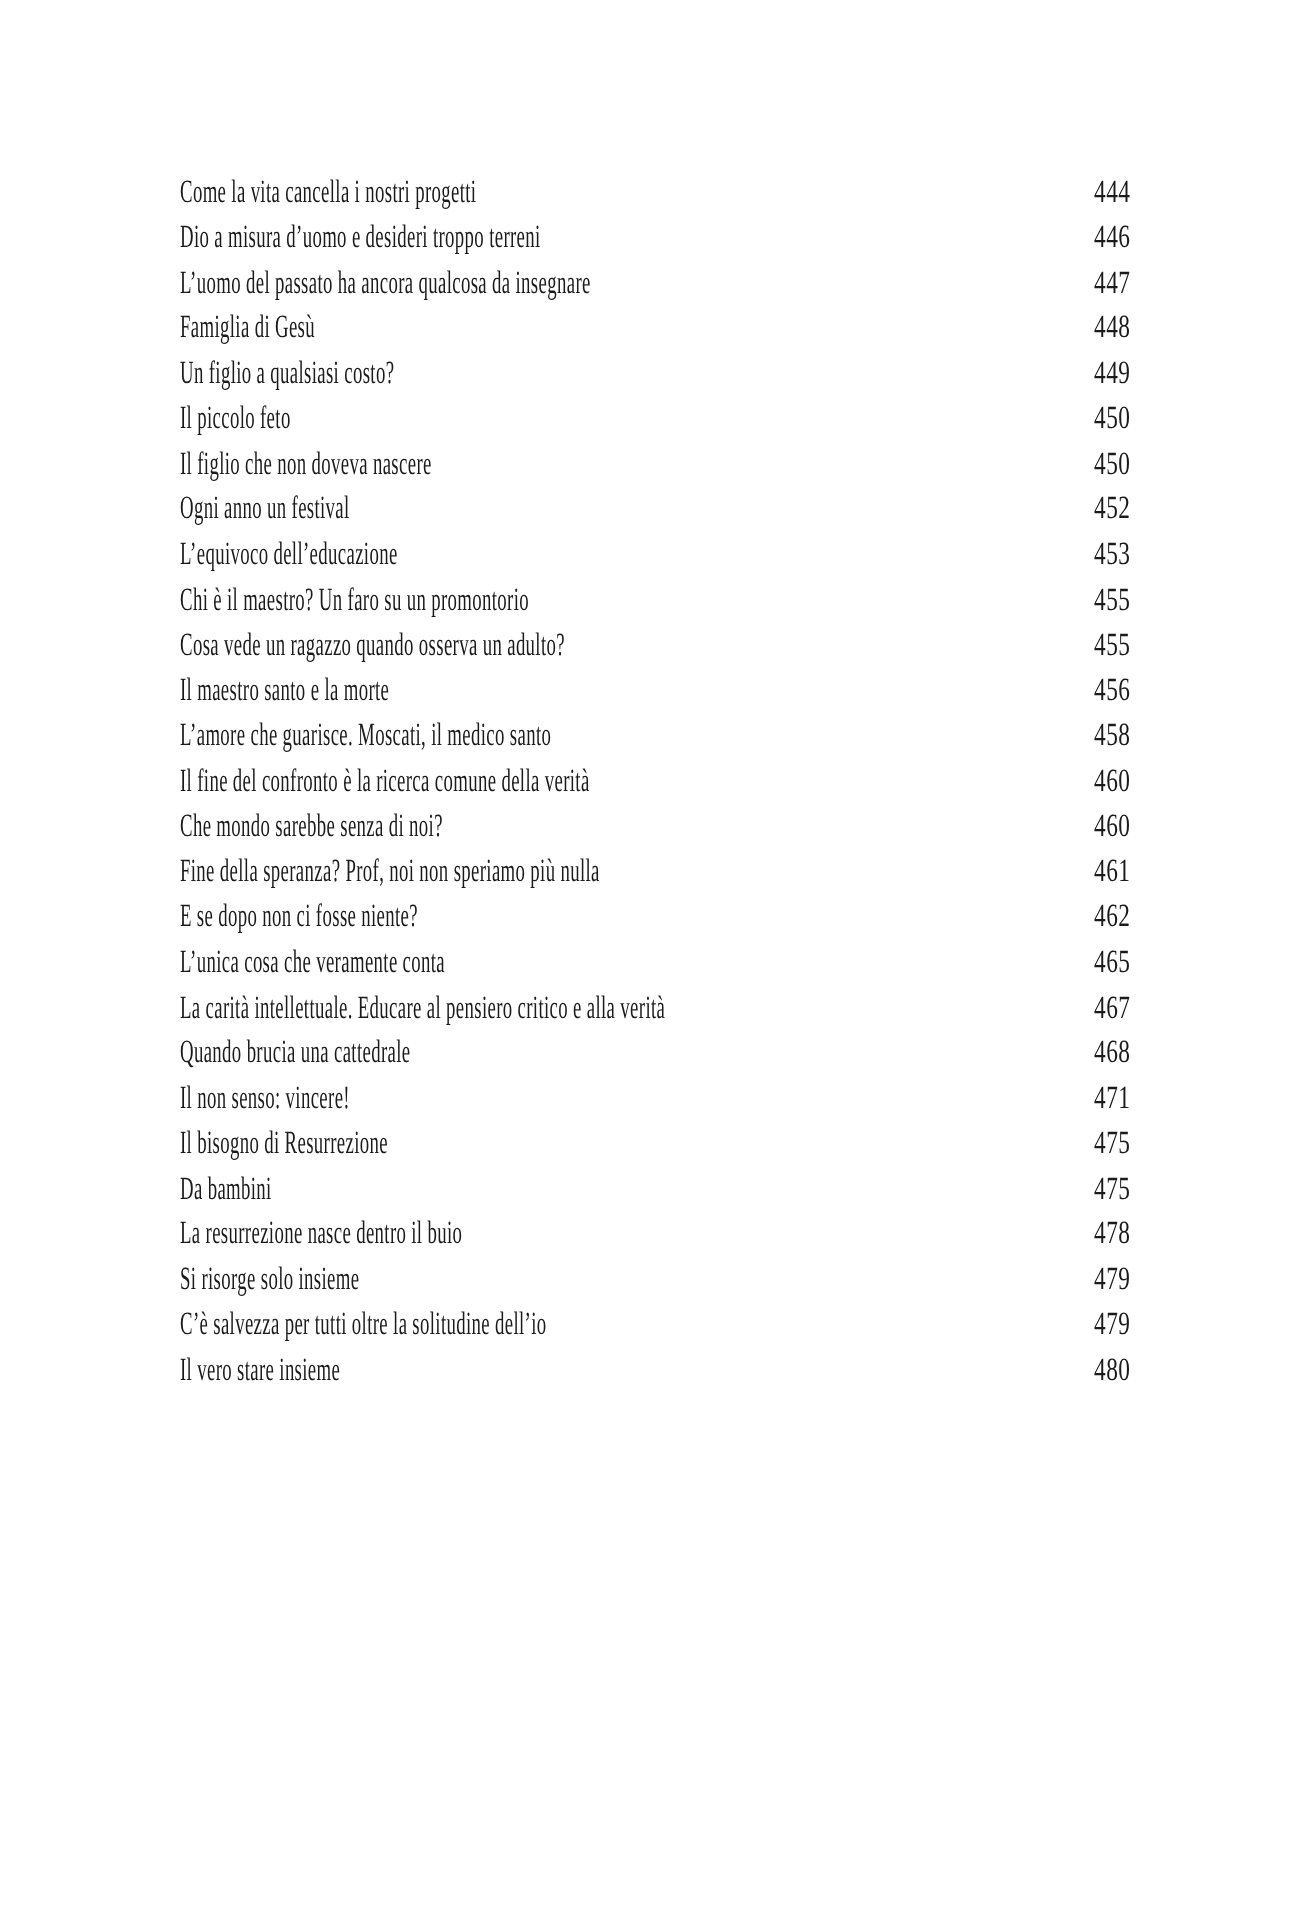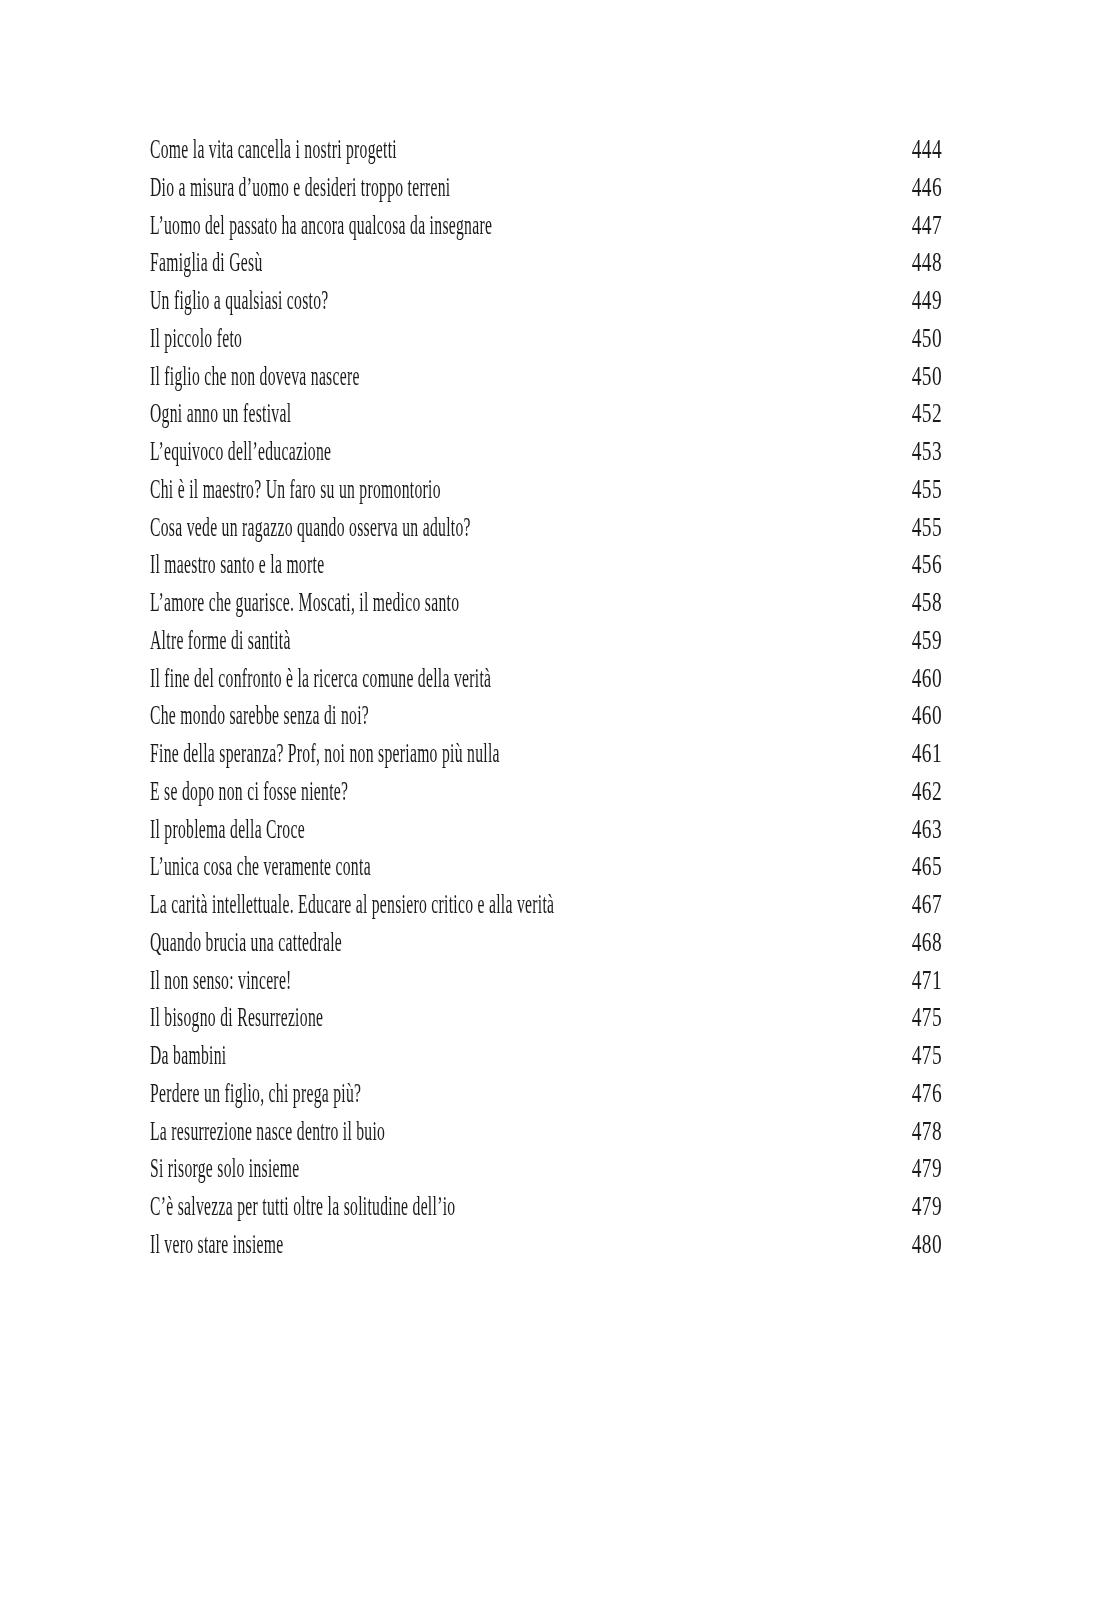--- a/index.html
+++ b/index.html
@@ -16,21 +16,21 @@
     color: #1b1b1b;
   }
   .page {
     position: absolute;
     inset: 0;
     background: #ffffff;
   }
   .toc {
     position: absolute;
     left: 150px;
-    top: 136px;
+    top: 146px;
     width: 792px;
     text-align: right;
   }
   .toc-row {
     position: relative;
     height: 37.76px;
   }
   .toc-title {
     position: absolute;
     left: 0;
@@ -121,24 +121,20 @@
   <div class="toc-row">
     <span class="toc-title"><span>Il maestro santo e la morte</span></span>
     <span class="toc-page-num">456</span>
   </div>
 
   <div class="toc-row">
     <span class="toc-title"><span>L’amore che guarisce. Moscati, il medico santo</span></span>
     <span class="toc-page-num">458</span>
   </div>
 
-  <div class="toc-row">
-    <span class="toc-title"><span>Altre forme di santità</span></span>
-    <span class="toc-page-num">459</span>
-  </div>
 
   <div class="toc-row">
     <span class="toc-title"><span>Il fine del confronto è la ricerca comune della verità</span></span>
     <span class="toc-page-num">460</span>
   </div>
 
   <div class="toc-row">
     <span class="toc-title"><span>Che mondo sarebbe senza di noi?</span></span>
     <span class="toc-page-num">460</span>
   </div>
@@ -146,24 +142,20 @@
   <div class="toc-row">
     <span class="toc-title"><span>Fine della speranza? Prof, noi non speriamo più nulla</span></span>
     <span class="toc-page-num">461</span>
   </div>
 
   <div class="toc-row">
     <span class="toc-title"><span>E se dopo non ci fosse niente?</span></span>
     <span class="toc-page-num">462</span>
   </div>
 
-  <div class="toc-row">
-    <span class="toc-title"><span>Il problema della Croce</span></span>
-    <span class="toc-page-num">463</span>
-  </div>
 
 
   <div class="toc-row">
     <span class="toc-title"><span>L’unica cosa che veramente conta</span></span>
     <span class="toc-page-num">465</span>
   </div>
 
   <div class="toc-row">
     <span class="toc-title"><span>La carità intellettuale. Educare al pensiero critico e alla verità</span></span>
     <span class="toc-page-num">467</span>
@@ -185,24 +177,20 @@
   <div class="toc-row">
     <span class="toc-title"><span>Il bisogno di Resurrezione</span></span>
     <span class="toc-page-num">475</span>
   </div>
 
   <div class="toc-row">
     <span class="toc-title"><span>Da bambini</span></span>
     <span class="toc-page-num">475</span>
   </div>
 
-  <div class="toc-row">
-    <span class="toc-title"><span>Perdere un figlio, chi prega più?</span></span>
-    <span class="toc-page-num">476</span>
-  </div>
 
   <div class="toc-row">
     <span class="toc-title"><span>La resurrezione nasce dentro il buio</span></span>
     <span class="toc-page-num">478</span>
   </div>
 
   <div class="toc-row">
     <span class="toc-title"><span>Si risorge solo insieme</span></span>
     <span class="toc-page-num">479</span>
   </div>

